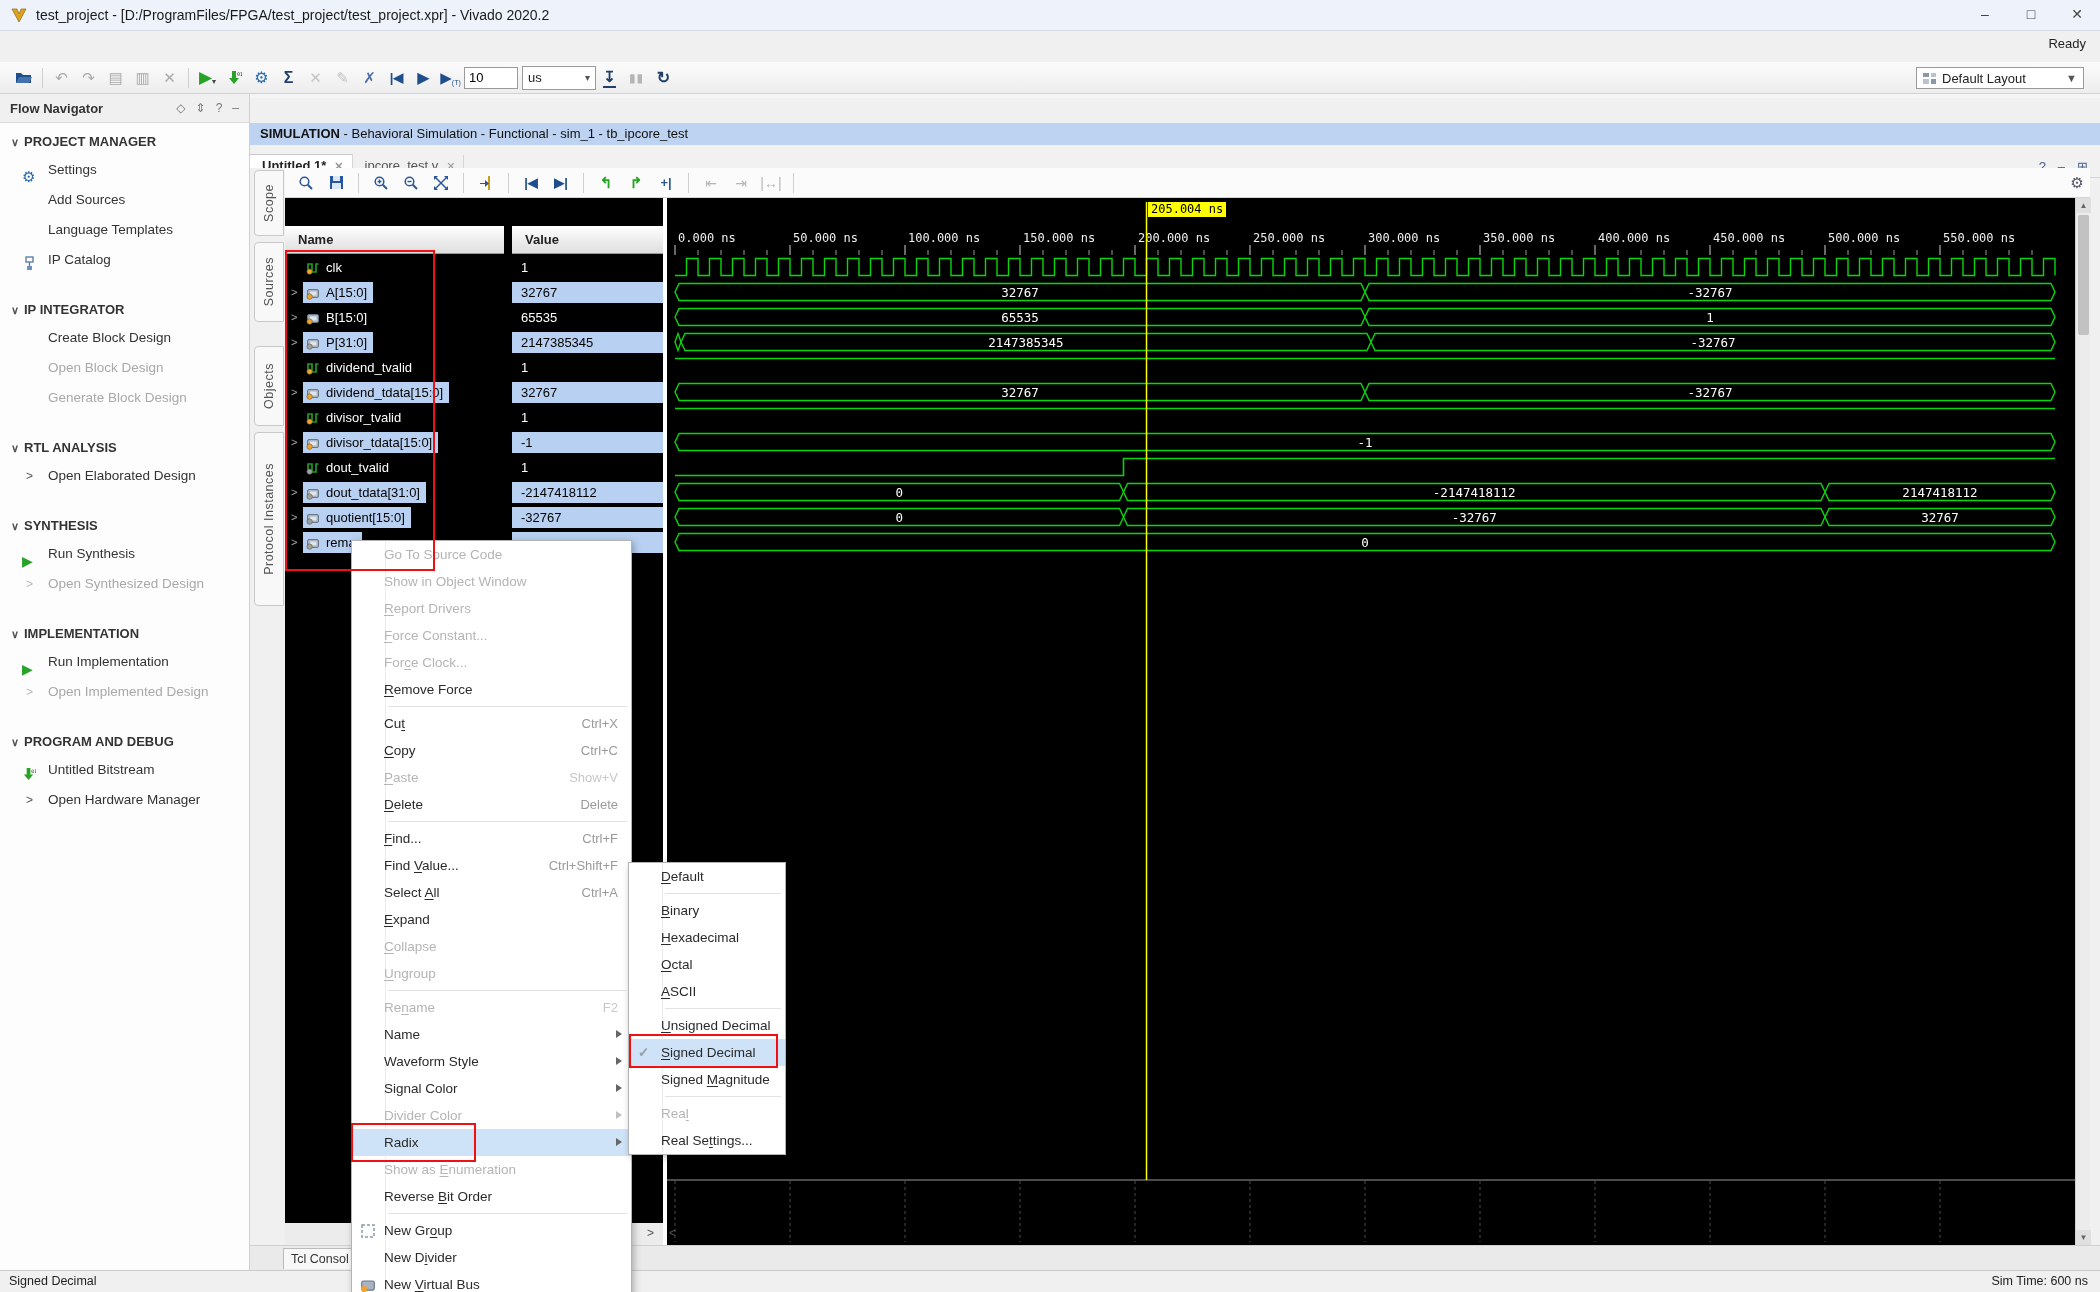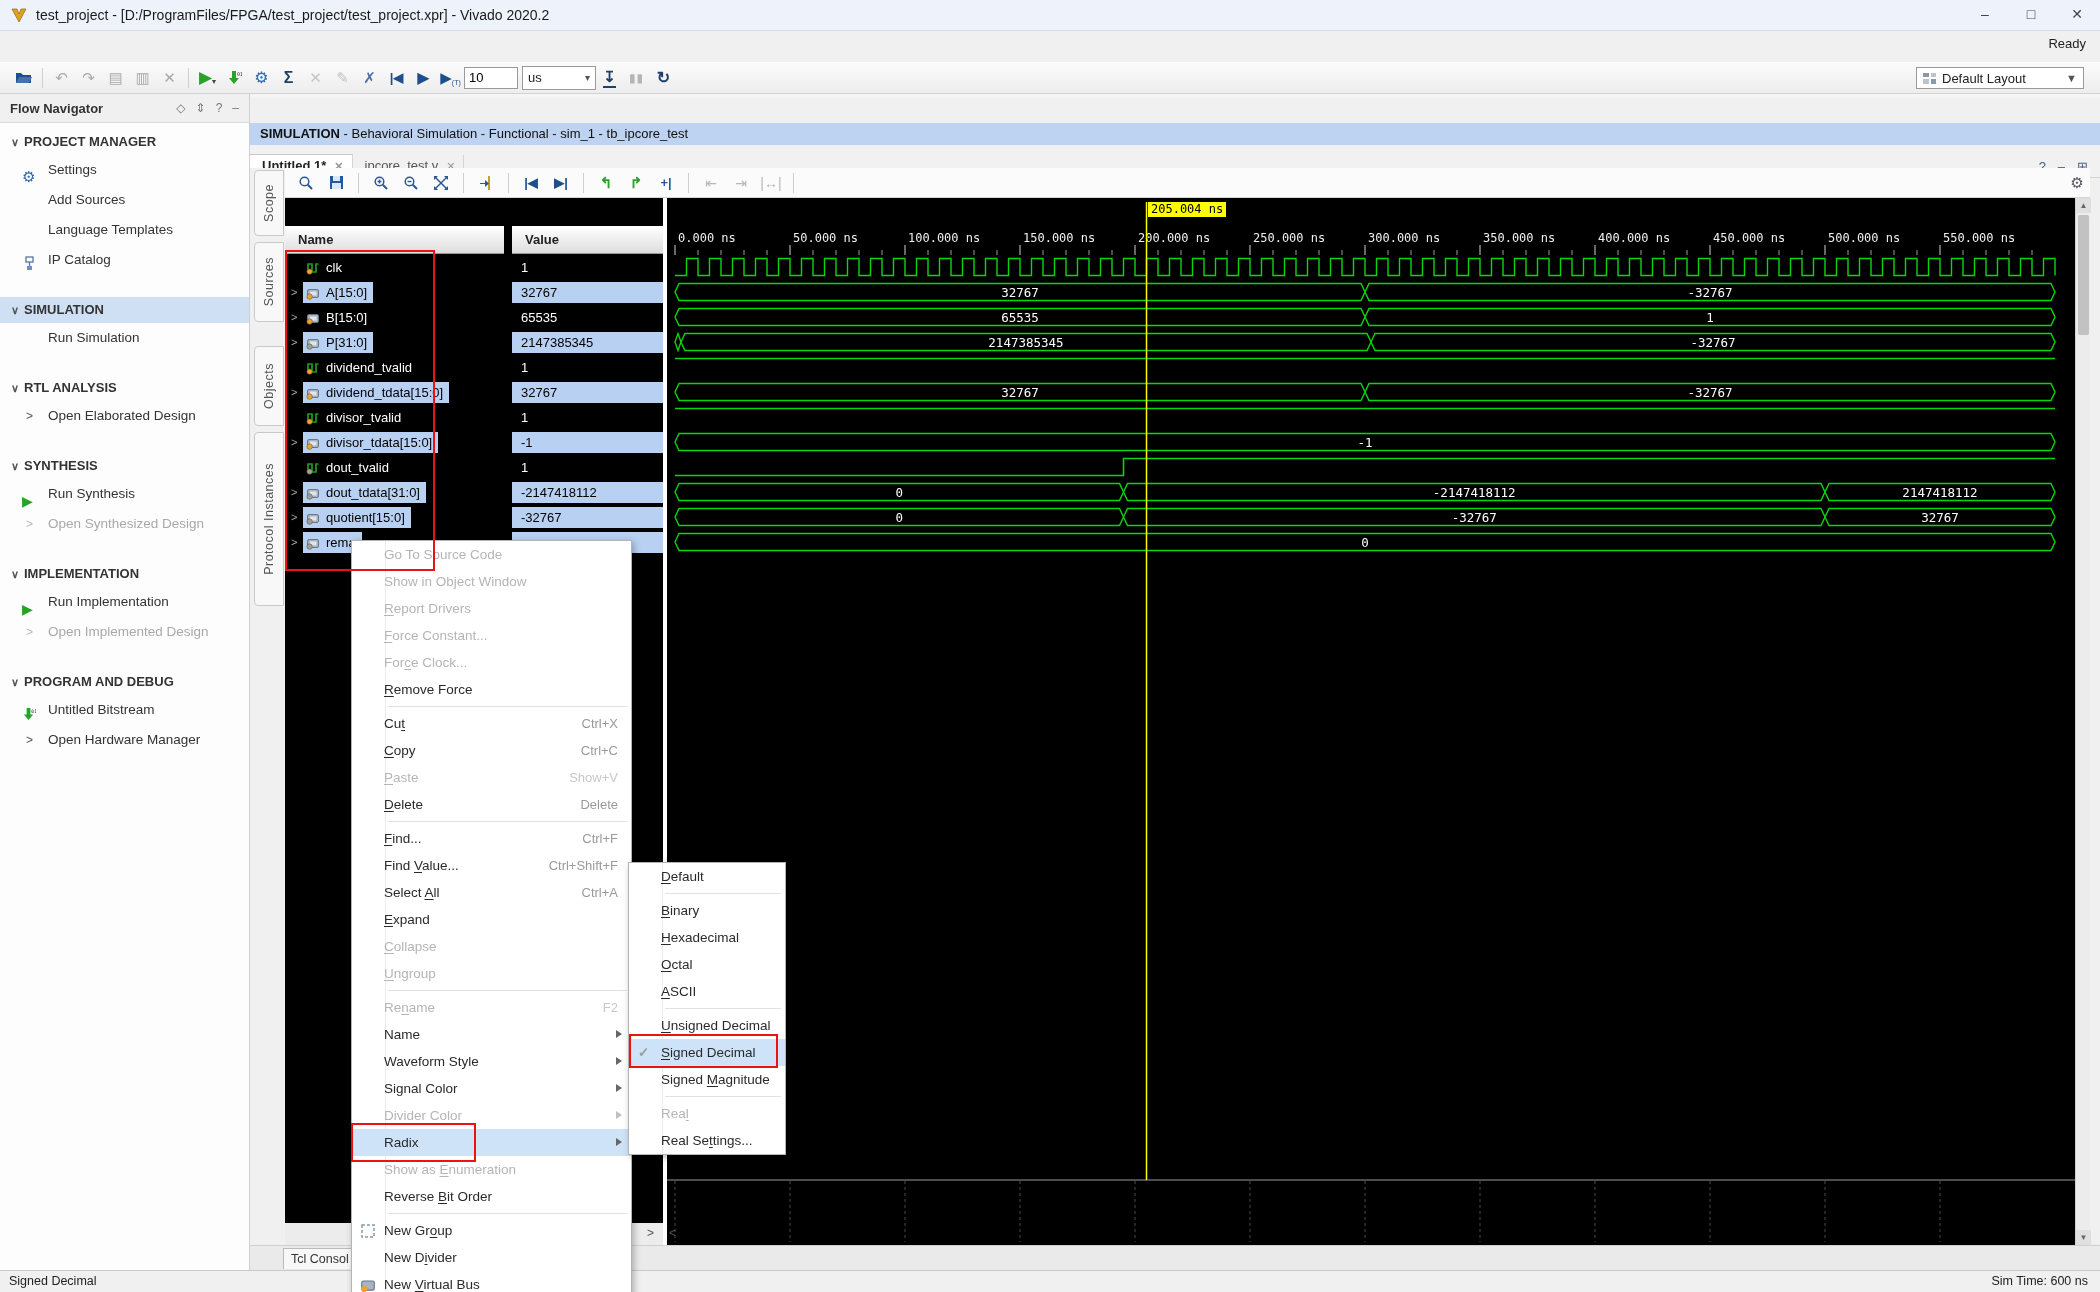--- a/index.html
+++ b/index.html
@@ -258,23 +258,29 @@
         <div class="fnitem">
           <span class="iic"><svg width="15" height="15" viewBox="0 0 15 15">
               <rect x="4" y="1" width="7" height="5" fill="none" stroke="#5577a0" stroke-width="1.3"></rect>
               <line x1="7.5" y1="6" x2="7.5" y2="10" stroke="#5577a0" stroke-width="1.3"></line>
               <rect x="5" y="10" width="5" height="4" fill="#7090b8"></rect>
             </svg></span>
           <span class="lbl">IP Catalog</span>
         </div>
       </div>
       <div class="fnsection">
-        <div class="fnhead fnsel"><span class="chv">∨</span><span>SIMULATION</span></div>
-        <div class="fnitem">
-          <span class="lbl">Run Simulation</span>
+        <div class="fnhead"><span class="chv">∨</span><span>IP INTEGRATOR</span></div>
+        <div class="fnitem">
+          <span class="lbl">Create Block Design</span>
+        </div>
+        <div class="fnitem dis">
+          <span class="lbl">Open Block Design</span>
+        </div>
+        <div class="fnitem dis">
+          <span class="lbl">Generate Block Design</span>
         </div>
       </div>
       <div class="fnsection">
         <div class="fnhead"><span class="chv">∨</span><span>RTL ANALYSIS</span></div>
         <div class="fnitem">
           <span class="chv2">&gt;</span>
           <span class="lbl">Open Elaborated Design</span>
         </div>
       </div>
       <div class="fnsection">

